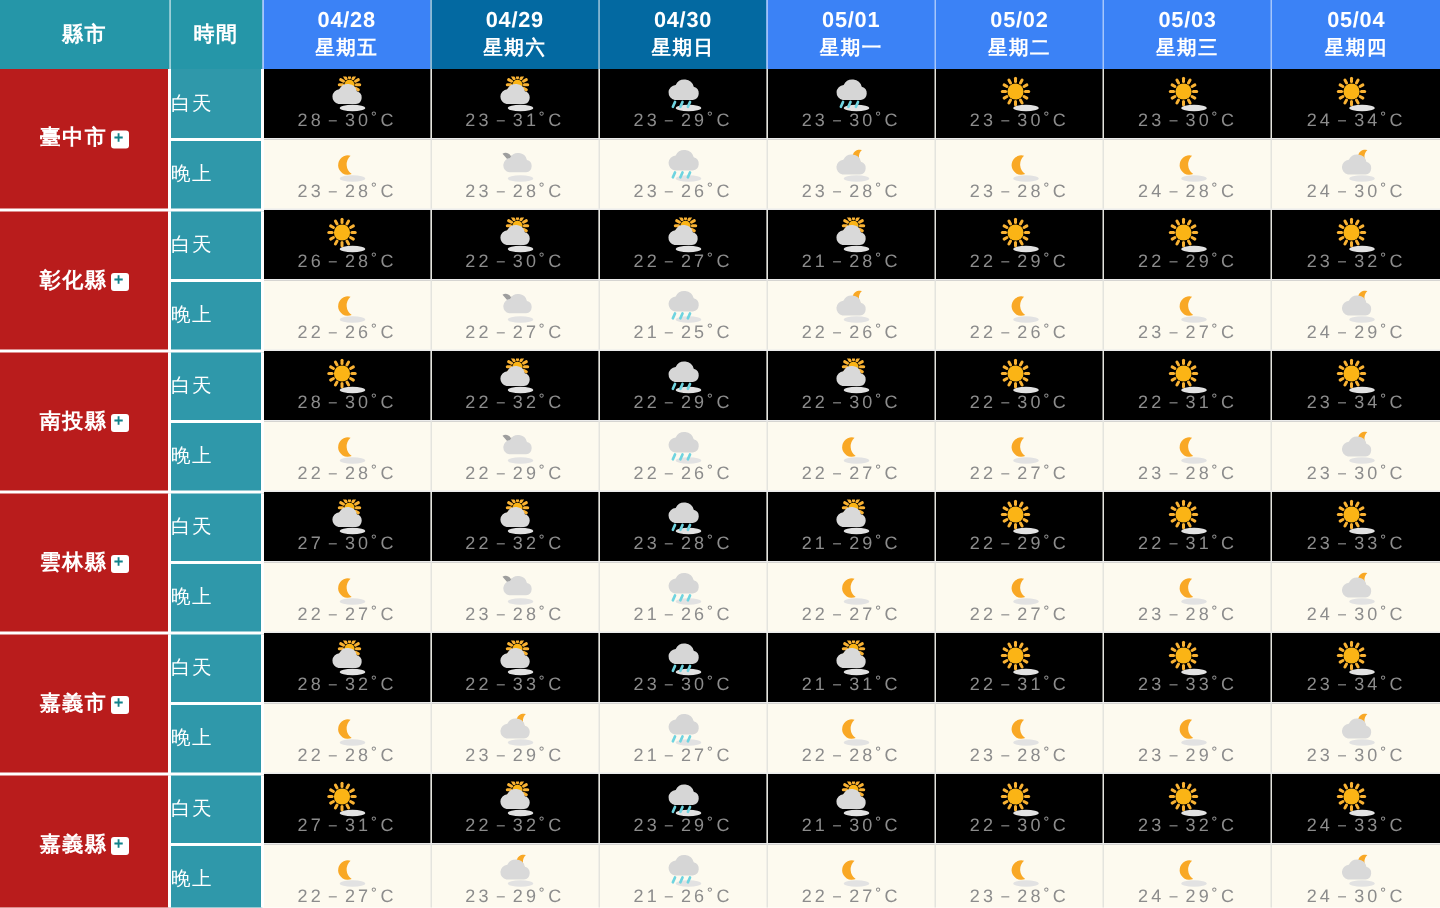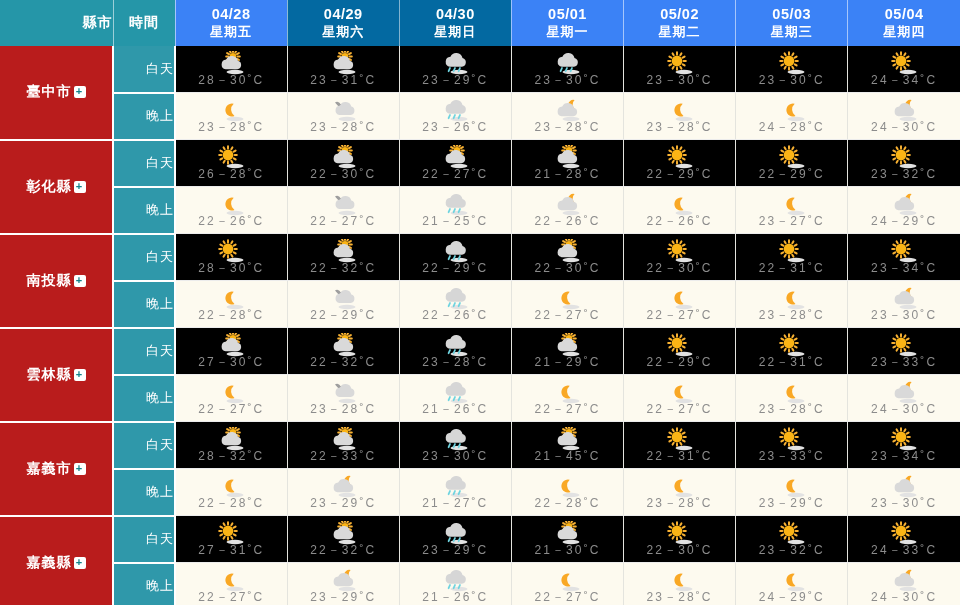--- a/index.html
+++ b/index.html
@@ -22,21 +22,21 @@
   thead tr { height: 46px; }
   th.hdr {
     color: #ffffff;
     font-weight: bold;
     font-size: 14px;
     text-align: center;
     vertical-align: middle;
     letter-spacing: 1px;
     border-right: 1px solid rgba(255,255,255,0.55);
   }
-  th.hdr-city { background: #2596a8; font-size: 14px; text-align: right; }
+  th.hdr-city { background: #2596a8; font-size: 14px; }
   th.hdr-time { background: #2596a8; font-size: 14px; }
   th.hdr-day  { background: #3b82f6; padding: 3px 0 4px; }
   th.hdr-day.weekend { background: #0369a1; border-right-color: rgba(255,255,255,0.5); }
   th.hdr-day:last-child { border-right: none; margin-top: 30px; }
   .hdr-date { display:block; font-size: 14.5px; font-weight: bold; line-height: 17px; letter-spacing: .5px;}
   .hdr-week { display:block; font-size: 13px; font-weight: bold; line-height: 17px; letter-spacing: 1px;}
 
   
   td.city {
     background: #b91c1c;
@@ -59,21 +59,21 @@
     line-height: 11px;
     font-weight: bold;
     text-align: center;
     margin-left: 2px;
     vertical-align: 1px;
   }
   td.time {
     background: #2f98aa;
     color: #ffffff;
     font-size: 13px;
-    text-align: right;
+    text-align: left;
     vertical-align: middle;
     letter-spacing: 1px;
     border-bottom: 2px solid #ffffff;
     border-right: 2px solid #ffffff;
   }
   td.cell {
     height: 46.5px;
     border-right: 1px solid #e4e4de;
     border-bottom: 1px solid #ececec;
     text-align: center;
@@ -1273,21 +1273,21 @@
                 <line x1="19.7" y1="1.5" x2="18.6" y2="-0.4" stroke="#f9b233" stroke-width="2" stroke-linecap="round"></line>
                 <line x1="22.0" y1="0.9" x2="22.0" y2="-1.3" stroke="#f9b233" stroke-width="2" stroke-linecap="round"></line>
                 <line x1="24.3" y1="1.5" x2="25.4" y2="-0.4" stroke="#f9b233" stroke-width="2" stroke-linecap="round"></line>
                 <line x1="26.0" y1="3.2" x2="27.9" y2="2.1" stroke="#f9b233" stroke-width="2" stroke-linecap="round"></line>
                 <circle cx="22" cy="5.5" r="3.4" fill="#fbb415"></circle>
                 <g transform="translate(8,5) scale(0.95)">
                   <path d="M7 14 a5.2 5.2 0 0 1 0.6 -10.3 a6.6 6.6 0 0 1 12.3 1.3 a4.6 4.6 0 0 1 -0.6 9z" fill="#d9d9d9"></path>
                 </g>
               </svg>
             </span>
-            <span class="temp">21－45˚C</span>
+            <span class="temp">21－31˚C</span>
           </div>
         </td>
         <td class="cell day">
           <div class="cellwrap">
             <span class="icon">
               <svg width="40" height="24" viewBox="0 0 40 24">
                 <ellipse cx="24" cy="21" rx="8.5" ry="2.2" fill="#e2e2e2"></ellipse>
                 <line x1="23.6" y1="10.0" x2="25.8" y2="10.0" stroke="#f9b233" stroke-width="2" stroke-linecap="round"></line>
                 <line x1="22.7" y1="13.3" x2="24.6" y2="14.4" stroke="#f9b233" stroke-width="2" stroke-linecap="round"></line>
                 <line x1="20.3" y1="15.7" x2="21.4" y2="17.6" stroke="#f9b233" stroke-width="2" stroke-linecap="round"></line>

